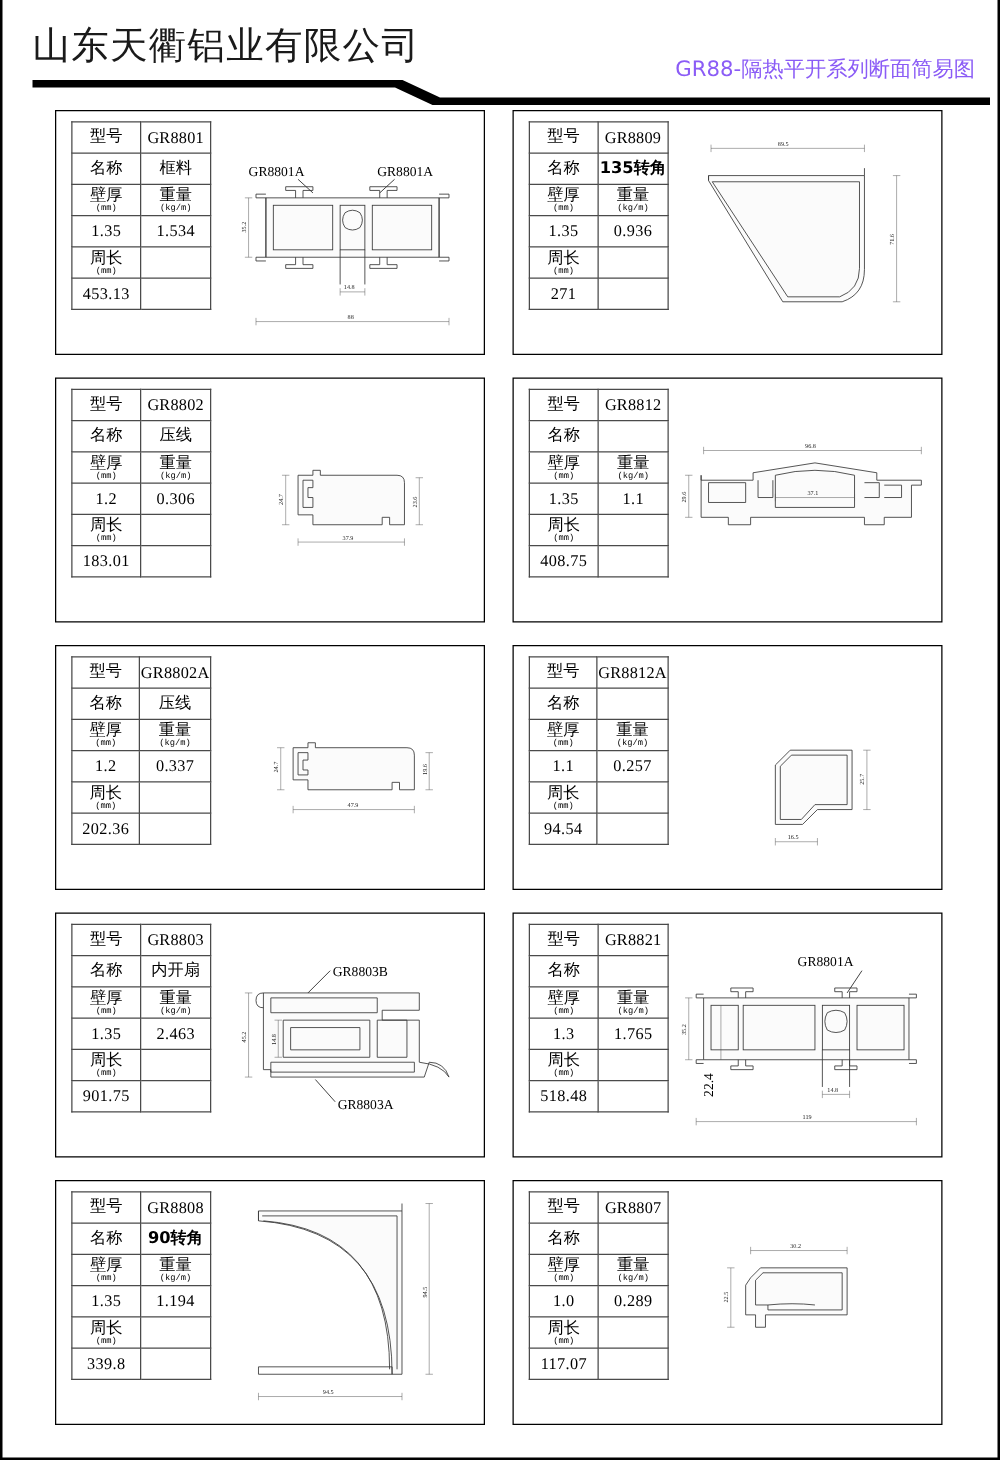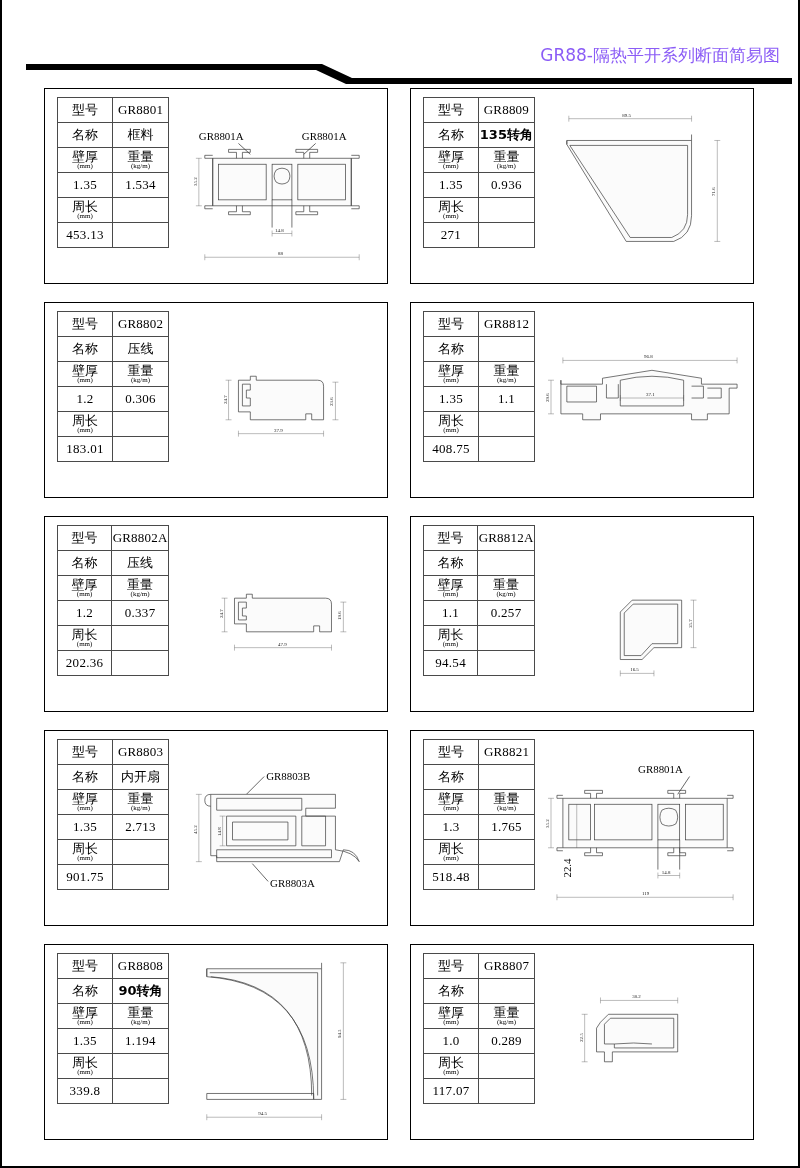--- a/index.html
+++ b/index.html
@@ -49,21 +49,21 @@
   }
   .spec td{
     border:1px solid #4a4a4a;
     height:24px;width:56px;
     text-align:center;vertical-align:middle;
     font-size:13px;color:#000;
     padding:0;line-height:1.05;
   }
   .cn{font-family:"DejaVu Sans",sans-serif;font-size:13px;font-weight:400;}
   .cn-small{font-family:"DejaVu Sans",sans-serif;font-size:13px;}
-  .unit{font-size:7px;display:block;line-height:1;font-family:Liberation Serif, serif;}
+  .unit{font-size:7px;display:block;line-height:1;font-family:Liberation Mono, monospace;}
   .num{font-family:"Liberation Serif",serif;font-size:13px;letter-spacing:.3px;}
   .model{font-family:"Liberation Serif",serif;font-size:13px;letter-spacing:.2px;}
   .name-bold{font-family:"DejaVu Sans",sans-serif;font-size:13px;font-weight:700;margin-top:21px;}
   .drawing{
     position:absolute;left:132px;top:0;right:0;bottom:0;
   }
   .drawing svg{display:block;width:100%;height:100%;}
   .callout{
     font-family:"Liberation Serif",serif;
     font-size:11px;fill:#000;
@@ -77,20 +77,21 @@
 </style>
 </head>
 <body>
 
 <div id="sheet">
 
   <div class="header">
     <svg class="header-bar" viewBox="0 0 796 84" preserveAspectRatio="none">
       <polygon points="24,64 320,64 350,78 790,78 790,84 344,84 314,70 24,70" fill="#000"></polygon>
     </svg>
+    <div class="company">山东天衢铝业有限公司</div>
     <div class="sheet-title">GR88-隔热平开系列断面简易图</div>
   </div>
 
   <div class="grid">
 
     <div class="row">
 
       <div class="card left">
         <table class="spec">
           <tbody>
@@ -473,21 +474,21 @@
               <span class="cn">壁厚</span>
               <span class="unit">(mm)</span>
             </td>
             <td>
               <span class="cn">重量</span>
               <span class="unit">(kg/m)</span>
             </td>
           </tr>
           <tr>
             <td class="num">1.35</td>
-            <td class="num">2.713</td>
+            <td class="num">2.463</td>
           </tr>
           <tr>
             <td>
               <span class="cn">周长</span>
               <span class="unit">(mm)</span>
             </td>
             <td></td>
           </tr>
           <tr>
             <td class="num">901.75</td>

